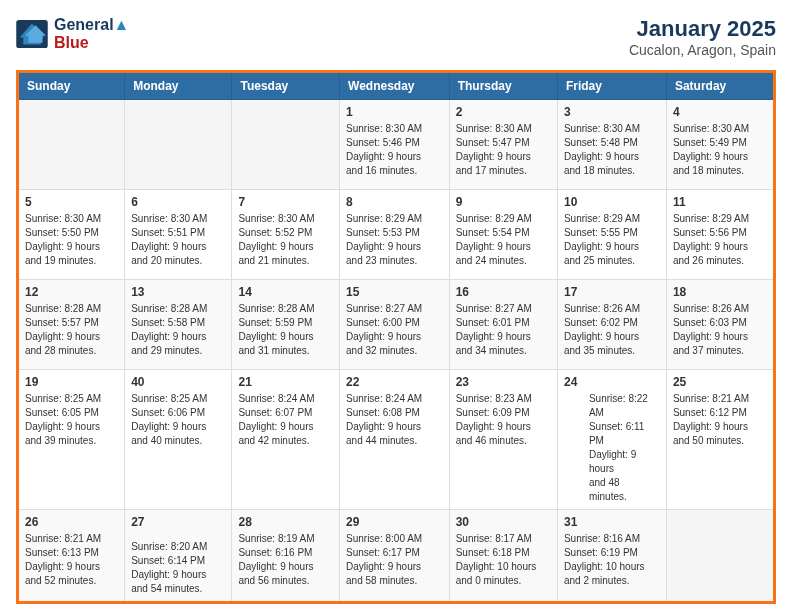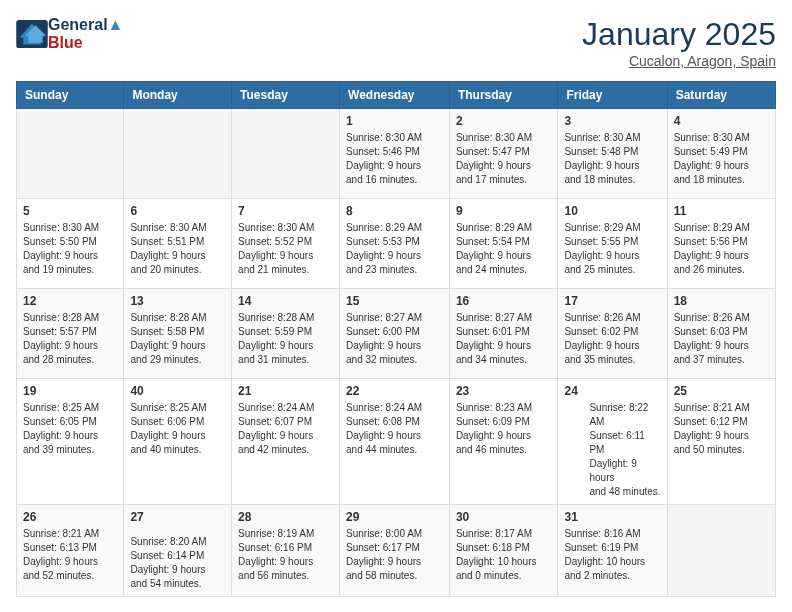--- a/index.html
+++ b/index.html
@@ -12,43 +12,42 @@
     }
     .header {
       display: flex;
       justify-content: space-between;
       align-items: flex-start;
       margin-bottom: 12px;
     }
     .logo {
       display: flex;
       align-items: center;
-      gap: 0;
+      gap: 6px;
     }
     .logo-icon {
       width: 32px;
       height: 28px;
     }
     .title-block {
       text-align: right;
     }
     .month-title {
-      font-size: 32px;
-      font-weight: normal;
+      font-size: 22px;
+      font-weight: bold;
       color: #1a3a5c;
     }
     .location {
       font-size: 14px;
       color: #555;
-      text-decoration: underline;
     }
     .calendar {
       width: 100%;
       border-collapse: collapse;
-      border: 1px solid #f97316;
+      border: 3px solid #f97316;
     }
     .calendar th {
       background-color: #2e6da4;
       color: #fff;
       font-size: 12px;
       font-weight: bold;
       padding: 6px 8px;
       text-align: left;
       border: 1px solid #2a5f8f;
     }

